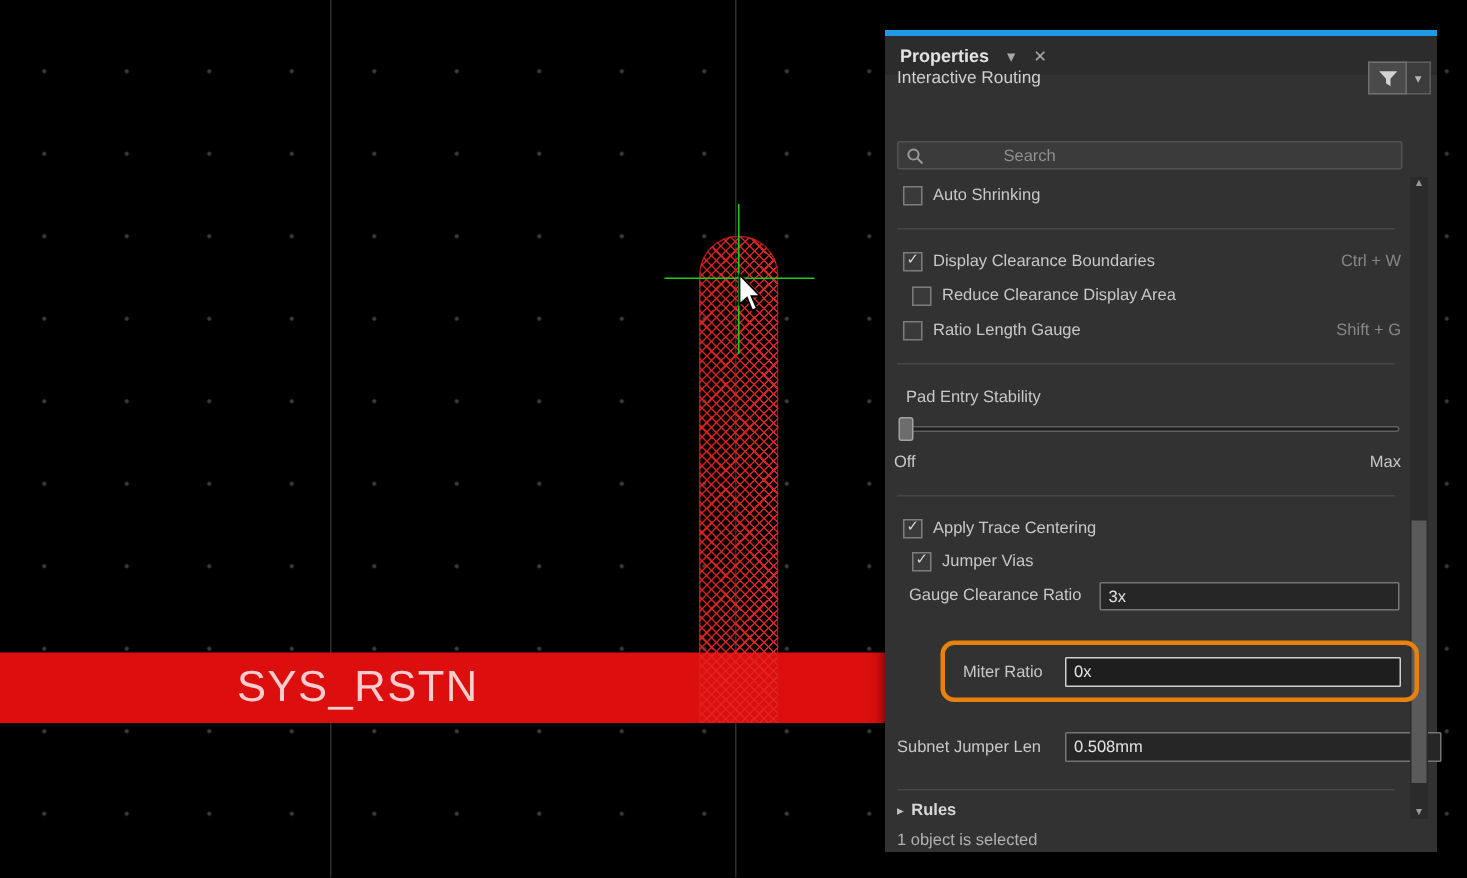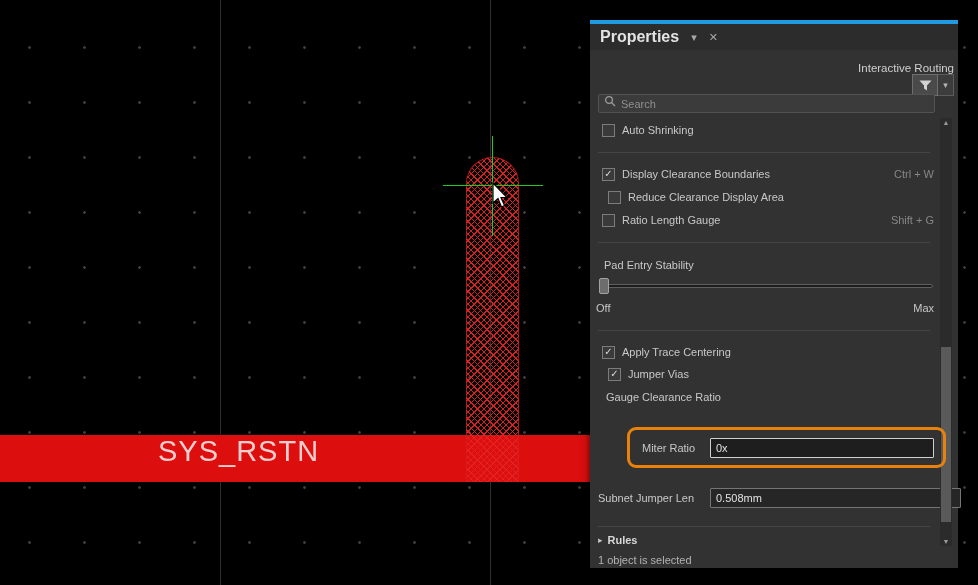--- a/index.html
+++ b/index.html
@@ -14,21 +14,21 @@
     background-color:#000;
     background-image: radial-gradient(circle, #3c3c3c 1px, transparent 1.7px);
     background-size: 55px 55px;
     background-position: 2px 20px;
   }
   .gridline-v { position:absolute; top:0; bottom:0; width:1px; background:#2e2e2e; }
 
   .trace {
     position:absolute; left:0; top:435px; width:612px; height:47px;
     background:#dc0e0e; border-radius:0 24px 24px 0; z-index:2;
-    display:flex; 
+    display:flex; align-items:center;
   }
   .trace-label {
     padding-left:158px; font-size:29px; letter-spacing:1px;
     color:rgba(255,240,240,0.85); white-space:nowrap;
   }
   .clearance {
     position:absolute; left:466px; top:157px; width:53px; height:325px; z-index:3;
     border:1px solid rgba(215,30,30,0.75); border-bottom:none;
     border-radius:27px 27px 0 0;
     background-image:
@@ -43,40 +43,40 @@
   .panel {
     position:absolute; left:590px; top:20px; width:368px; height:548px;
     background:#323232; z-index:10; font-size:11px; color:#c9c9c9;
     box-shadow:0 0 8px rgba(0,0,0,0.7);
   }
   .accent { position:absolute; left:0; top:0; right:0; height:4px; background:#1e9be2; }
   .header {
     position:absolute; left:0; top:4px; right:0; height:26px; background:#2c2c2c;
     display:flex; align-items:center; padding:0 10px;
   }
-  .header .title { font-size:16px; font-weight:bold; color:#e3e3e3; }
+  .header .title { font-size:12px; font-weight:bold; color:#e3e3e3; }
   .hicon { margin-left:12px; color:#a8a8a8; font-size:11px; cursor:default; }
   .hicon:first-of-type { margin-left:auto; }
 
-  .mode-row { position:absolute; left:8px; right:4px; top:42px; height:24px; display:flex; align-items:flex-end;flex-direction:column; }
+  .mode-row { position:absolute; left:8px; right:4px; top:20px; height:24px; display:flex; align-items:center; }
   .mode-row .mode-label { color:#cfcfcf; font-size:11.5px; }
   .filter-group { margin-left:auto; display:flex; }
   .btn-funnel {
     width:26px; height:22px; background:#4a4a4a; border:1px solid #6e6e6e;
     display:flex; align-items:center; justify-content:center;
   }
   .btn-funnel-arrow {
     width:16px; height:22px; background:#3c3c3c; border:1px solid #5c5c5c; border-left:none;
     display:flex; align-items:center; justify-content:center; color:#b5b5b5; font-size:9px;
   }
 
   .search-box {
     position:absolute; left:8px; top:74px; right:23px; height:19px;
     background:#3b3b3b; border:1px solid #525252; border-radius:2px;
-    display:flex; padding:0 5px;
+    display:flex; align-items:center; padding:0 5px;gap:48px;
   }
   .search-box input {
     flex:1; background:transparent; border:none; outline:none;
     color:#d0d0d0; font-size:11px; font-family:"Liberation Sans", sans-serif; margin-left:5px;
   }
   .search-box input::placeholder { color:#8f8f8f; }
 
   .row { position:absolute; left:12px; right:24px; height:16px; display:flex; align-items:center; }
   .lbl { color:#c8c8c8; white-space:nowrap; }
   .shortcut { margin-left:auto; color:#878787; }
@@ -221,20 +221,21 @@
     </div>
 
     <div class="row" style="top:346px; left:18px">
       <span class="cb checked"></span>
       <span class="lbl">Jumper Vias</span>
     </div>
 
     <div class="row" style="top:369px; left:16px">
       <span class="lbl">Gauge Clearance Ratio</span>
     </div>
+    <input class="field" style="left: 143px; top: 368px; width: 200px;" value="3x">
 
     <div class="row" style="top:420px; left:52px">
       <span class="lbl">Miter Ratio</span>
     </div>
     <input class="field focused" style="left: 120px; top: 418px; width: 224px; height: 20px;" value="0x">
 
     <div class="highlight-box"></div>
 
     <div class="row" style="top:470px; left:8px">
       <span class="lbl">Subnet Jumper Len</span>

